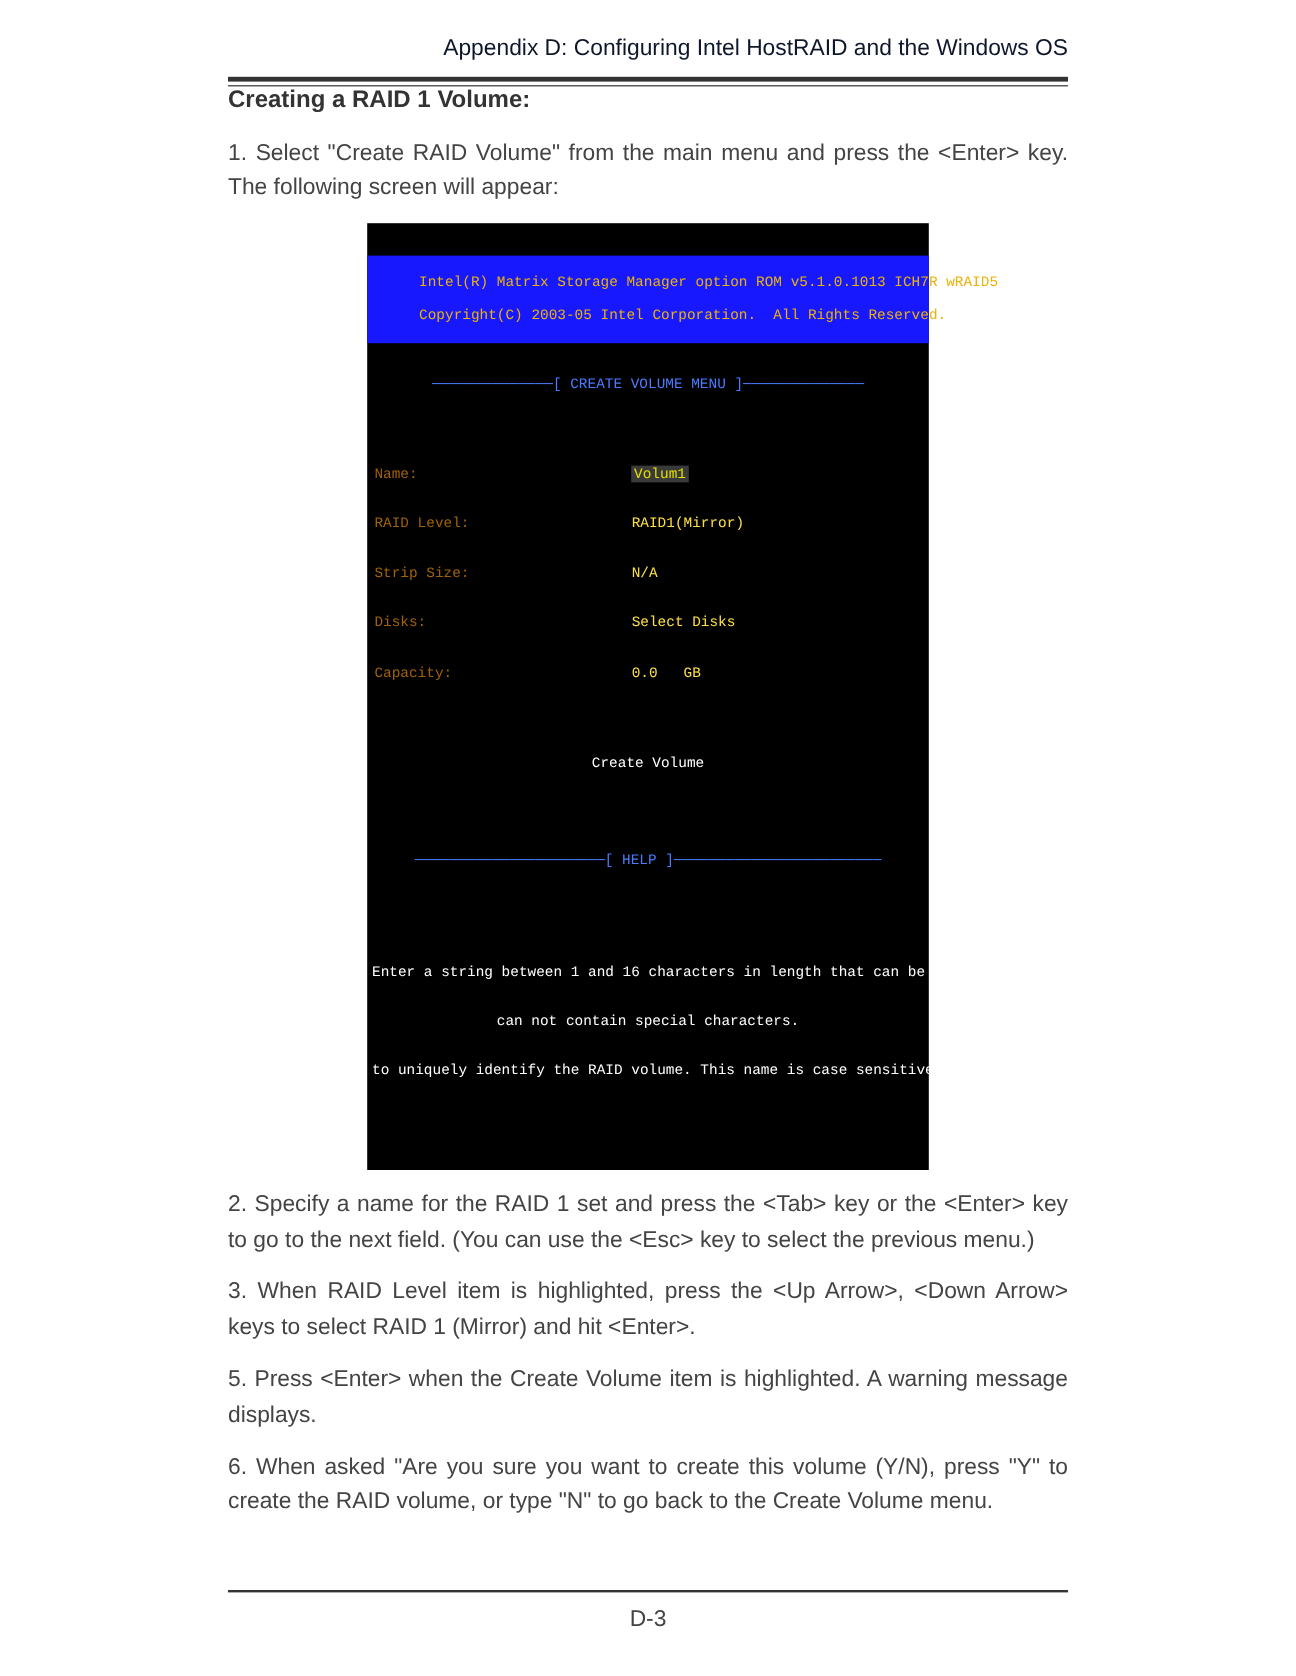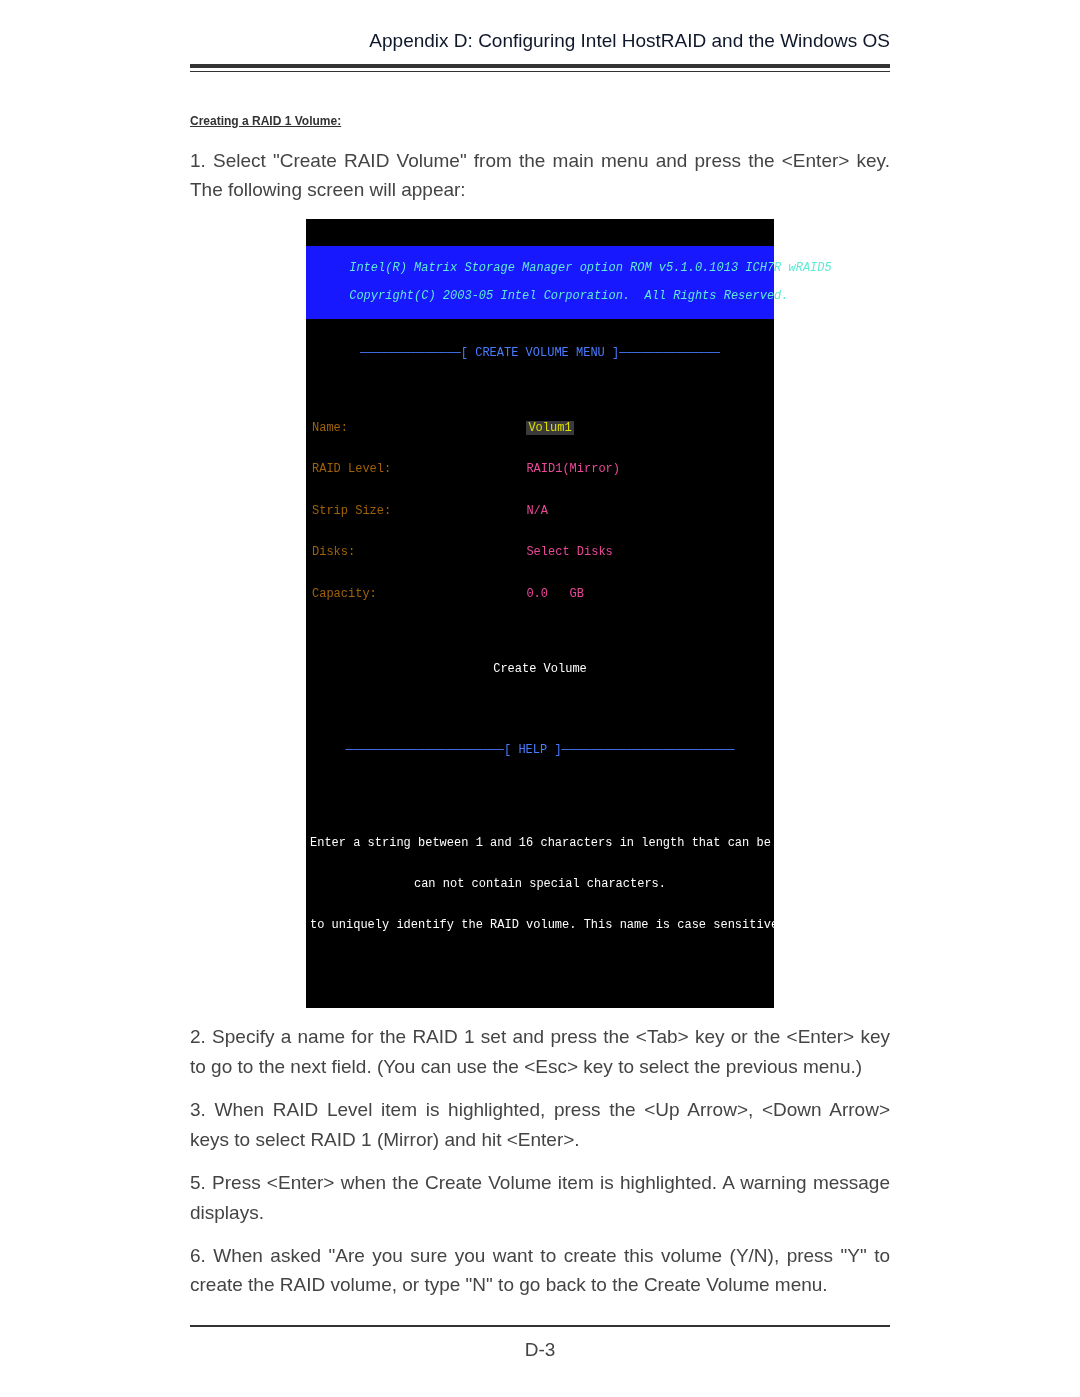--- a/index.html
+++ b/index.html
@@ -24,25 +24,23 @@
     padding-bottom: 6px;
   }
   .thick-rule {
     border: 0;
     border-top: 4px solid #333;
     border-bottom: 1px solid #333;
     height: 3px;
     margin: 6px 0 0 0;
   }
   .section-title {
-    font-size: 12px;
+    font-size: 20px;
     font-weight: bold;
     color: #333;
-    text-decoration: underline;
-    margin-top: 42px;
     margin-bottom: 18px;
   }
   .body-para {
     font-size: 19px;
     line-height: 1.55;
     color: #444;
     text-align: justify;
     margin: 14px 0;
   }
 
@@ -53,39 +51,38 @@
     font-family: "Courier New", monospace;
     font-size: 12px;
     line-height: 1.15;
     background: #000;
     color: #fff;
     white-space: pre;
     padding-bottom: 8px;
   }
   .bios .banner {
     background: #1818ff;
-    color: #5eead4;
+    color: #eab308;
     text-align: right;
     padding: 2px 0;
-    font-style: italic;
   }
   .bios .hdr {
     color: #4a7cff;
     text-align: center;
   }
   .bios .line {
     padding: 0 6px;
   }
   .bios .lbl {
     display: inline-block;
     width: 200px;
     text-align: left;
     color: #a16207;
   }
-  .bios .val { color: #ec4899; }
+  .bios .val { color: #fde047; }
   .bios .val-sel { background: #3a3a3a; color: #e0e000; padding: 0 2px; }
   .bios .center { text-align: center; display: block; }
   .bios .help-text { text-align: center; display:block; padding: 0 4px; }
   .bios .spacer { height: 6px; }
 
   .footer-rule {
     position: absolute;
     left: 190px;
     right: 190px;
     bottom: 70px;

